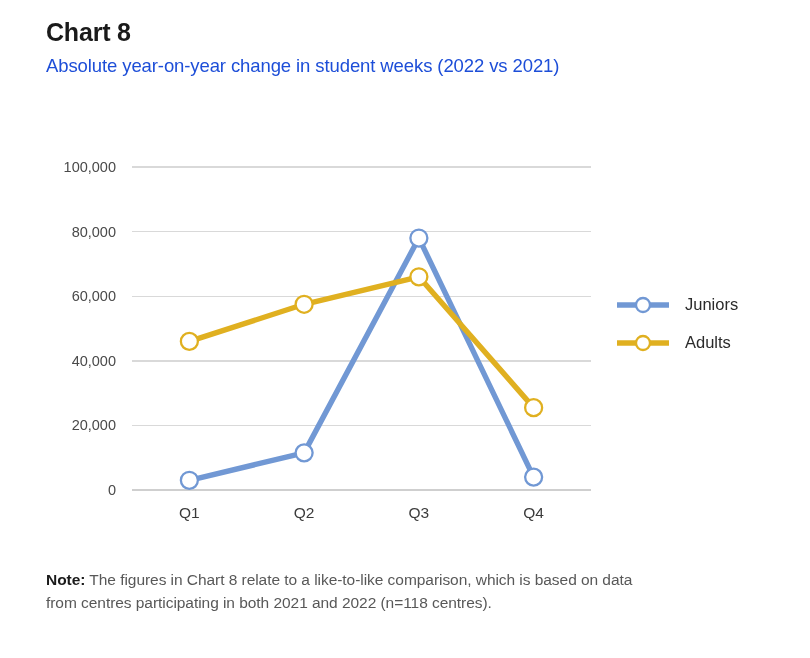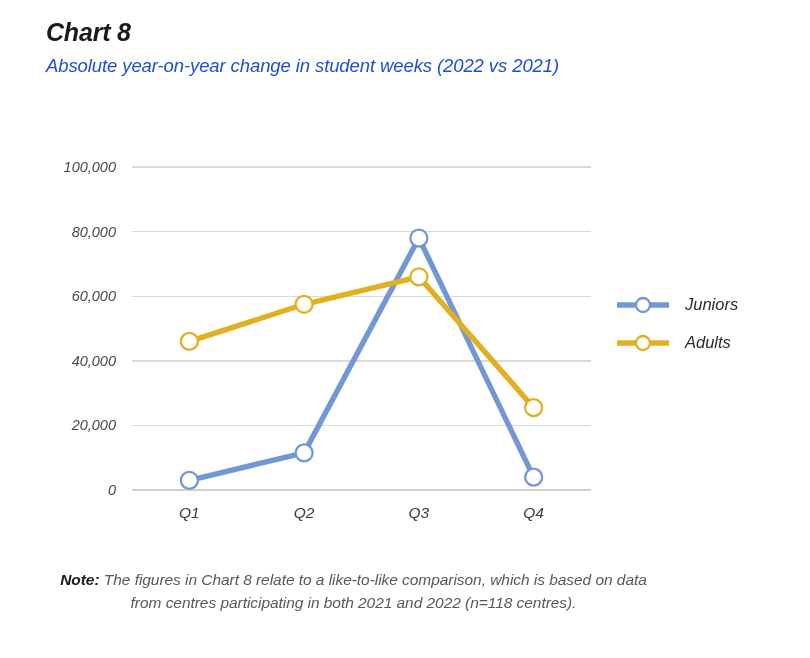--- a/index.html
+++ b/index.html
@@ -11,21 +11,20 @@
     width: 810px;
     height: 658px;
     font-family: "Liberation Sans", sans-serif;
     color: #231f20;
     overflow: hidden;
   }
   .page {
     position: relative;
     width: 810px;
     height: 602px;
-    font-style: italic;
   }
 
   
   .header {
     position: absolute;
     left: 46px;
     top: 18px;
     width: 700px;
   }
   .chart-title {
@@ -106,21 +105,20 @@
   
   .note {
     position: absolute;
     left: 46px;
     top: 568px;
     width: 615px;
     font-size: 15.5px;
     line-height: 1.5;
     color: #585858;
     letter-spacing: -0.05px;
-    text-align: center;
   }
   .note b {
     color: #1a1a1a;
     font-weight: bold;
   }
 </style>
 </head>
 <body>
 
 <div class="page">

